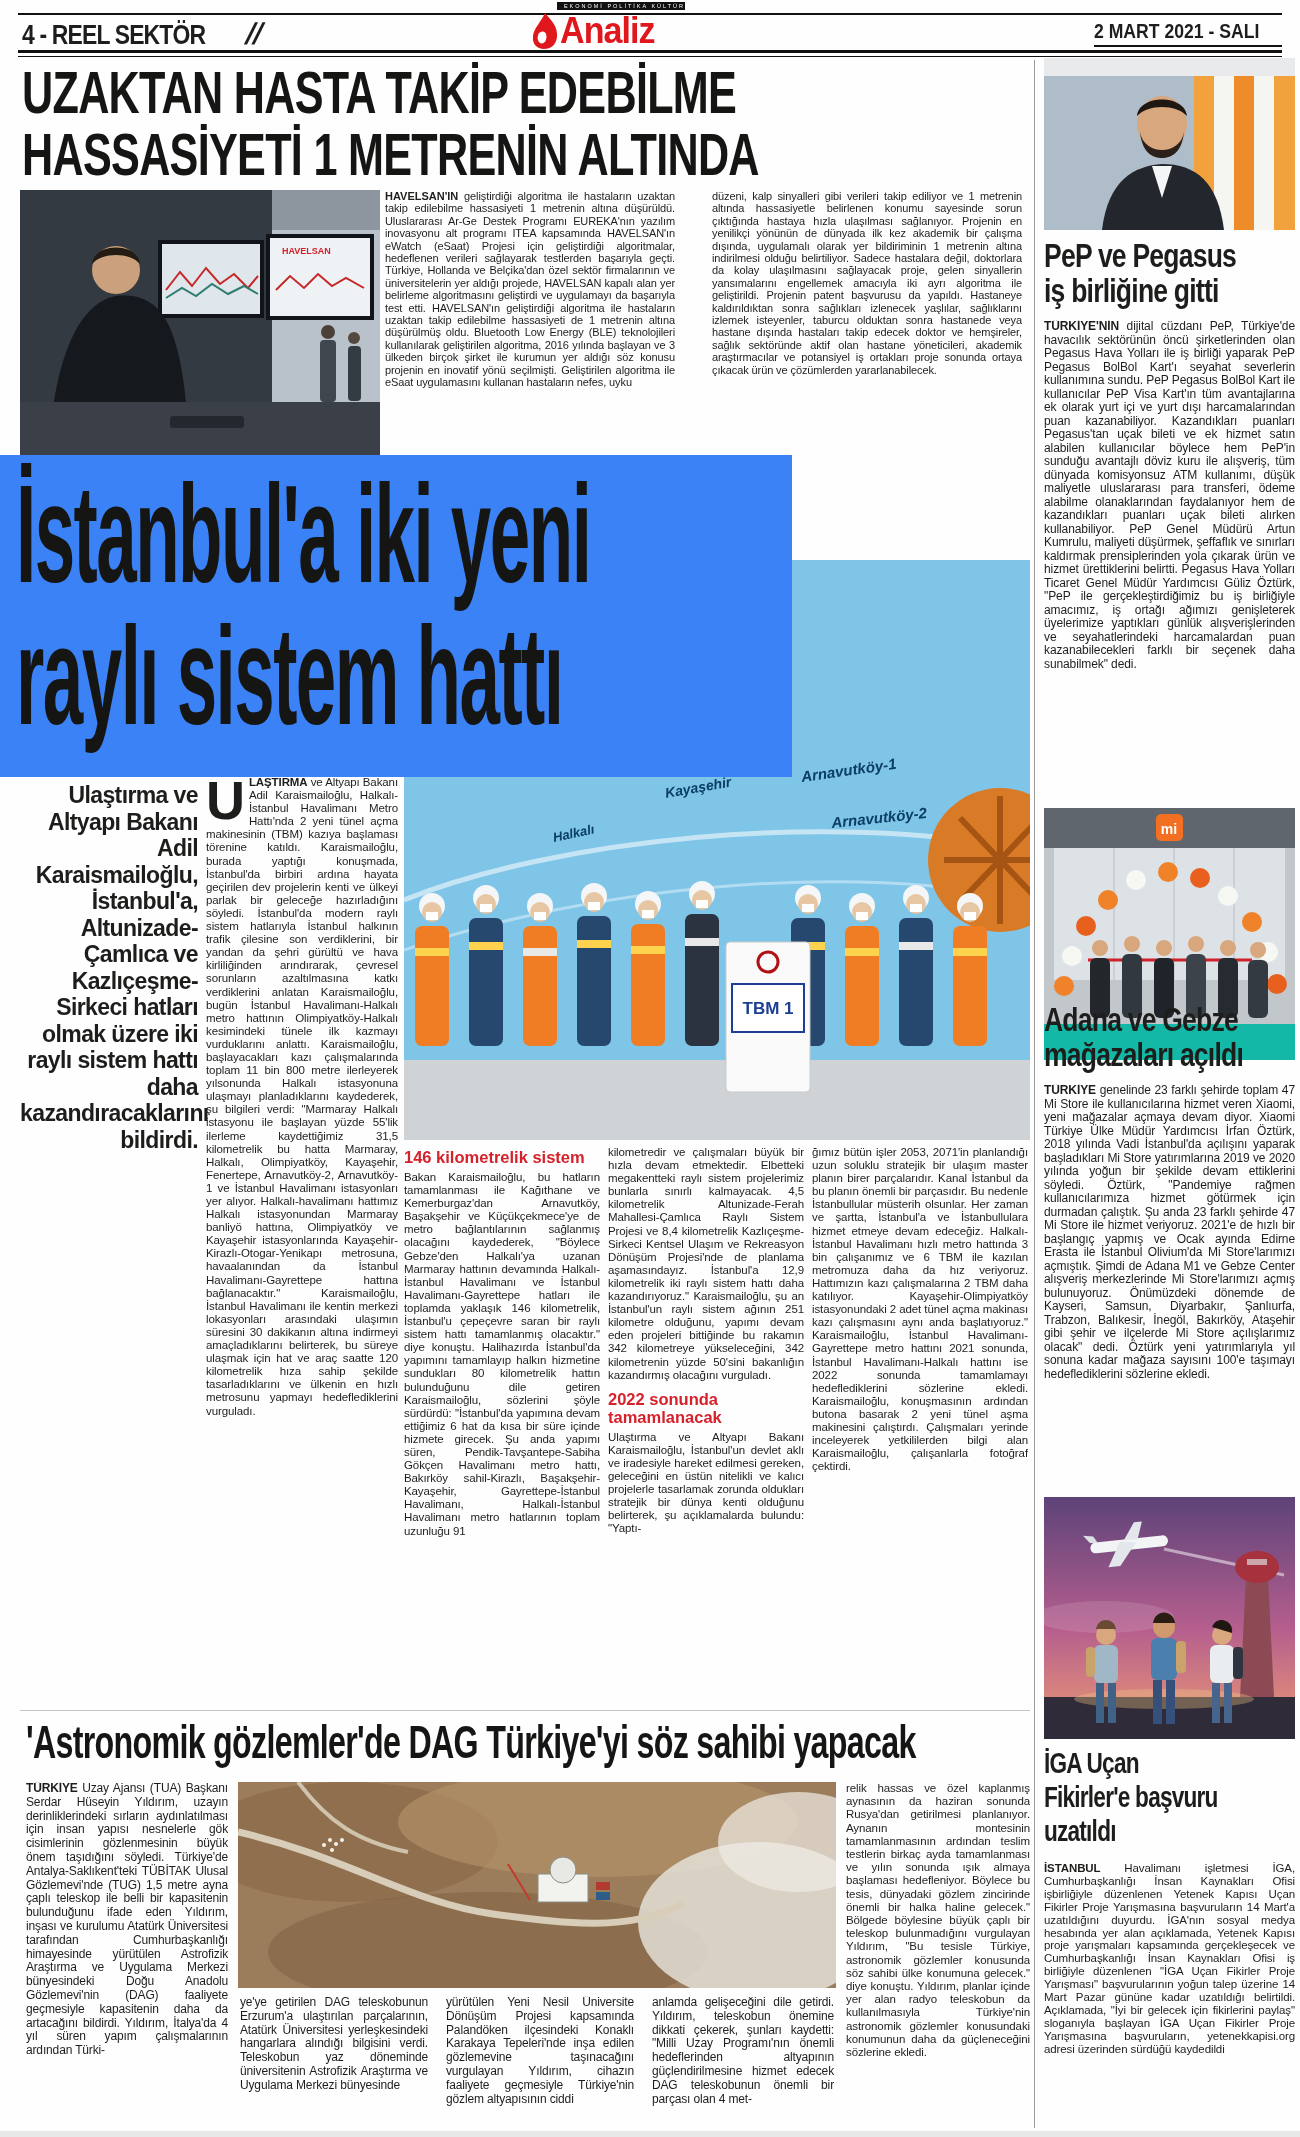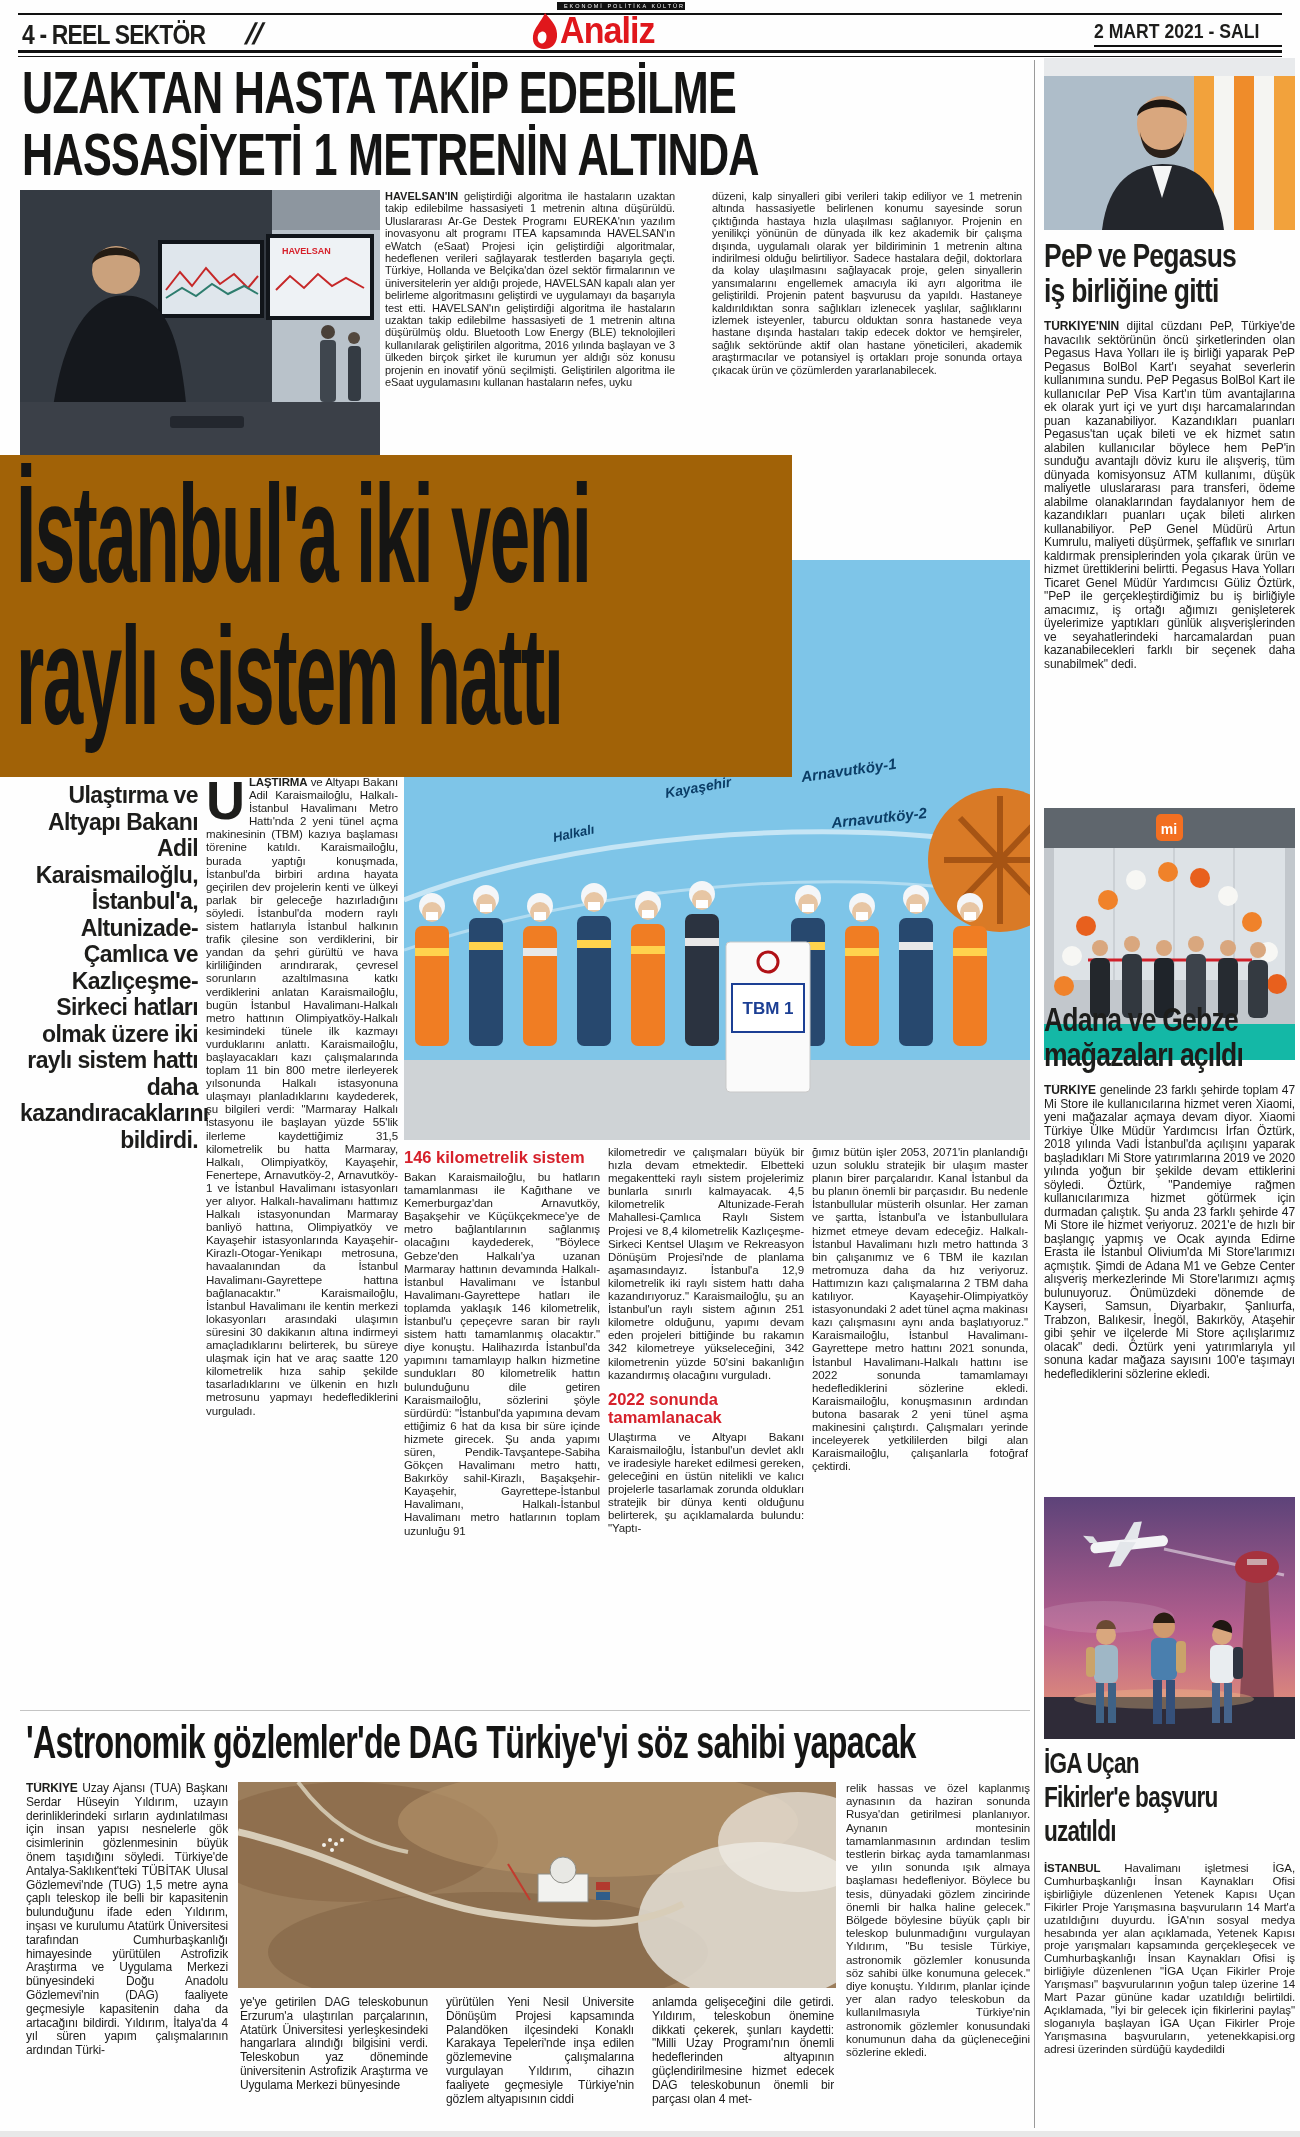--- a/index.html
+++ b/index.html
@@ -164,21 +164,21 @@
 
     <g>
       <rect x="322" y="382" width="84" height="150" rx="4" fill="#fafafa" stroke="#c9c9c9"></rect>
       <circle cx="364" cy="402" r="10" fill="none" stroke="#b01116" stroke-width="3"></circle>
       <rect x="328" y="424" width="72" height="48" fill="#fff" stroke="#1c3f94" stroke-width="2"></rect>
       <text x="364" y="454" font-size="17" font-weight="bold" fill="#1c3f94" text-anchor="middle">TBM 1</text>
     </g>
   </svg>
 </div>
 
-<div class="abs" style="left:0;top:455px;width:792px;height:322px;background:#a16207">
+<div class="abs" style="left:0;top:455px;width:792px;height:322px;background:#3b82f6">
   <div style="position:absolute;left:16px;top:8px;font-weight:bold;font-size:140px;line-height:142px;color:#151514">
     <span class="cond" style="transform:scaleX(.52);letter-spacing:-3px;display:block">İstanbul'a iki yeni</span>
     <span class="cond" style="transform:scaleX(.52);letter-spacing:-3px;display:block">raylı sistem hattı</span>
   </div>
 </div>
 
 <div class="abs" style="left:20px;top:782px;width:178px;font-weight:bold;font-size:23px;line-height:26.5px;text-align:right;letter-spacing:-.6px">Ulaştırma ve Altyapı Bakanı Adil Karaismailoğlu, İstanbul'a, Altunizade-Çamlıca ve Kazlıçeşme-Sirkeci hatları olmak üzere iki raylı sistem hattı daha kazandıracaklarını bildirdi.</div>
 
 <div class="abs metro-txt" style="left:206px;top:776px;width:192px;height:930px">
   <span style="float:left;font-size:54px;line-height:44px;font-weight:bold;padding:2px 4px 0 0">U</span><b>LAŞTIRMA</b><span> ve Altyapı Bakanı Adil Karaismailoğlu, Halkalı-İstanbul Havalimanı Metro Hattı'nda 2 yeni tünel açma makinesinin (TBM) kazıya başlaması törenine katıldı. Karaismailoğlu, burada yaptığı konuşmada, İstanbul'da birbiri ardına hayata geçirilen dev projelerin kenti ve ülkeyi parlak bir geleceğe hazırladığını söyledi. İstanbul'da modern raylı sistem hatlarıyla İstanbul halkının trafik çilesine son verdiklerini, bir yandan da şehri gürültü ve hava kirliliğinden arındırarak, çevresel sorunların azaltılmasına katkı verdiklerini anlatan Karaismailoğlu, bugün İstanbul Havalimanı-Halkalı metro hattının Olimpiyatköy-Halkalı kesimindeki tünele ilk kazmayı vurduklarını anlattı. Karaismailoğlu, başlayacakları kazı çalışmalarında toplam 11 bin 800 metre ilerleyerek yılsonunda Halkalı istasyonuna ulaşmayı planladıklarını kaydederek, şu bilgileri verdi: "Marmaray Halkalı istasyonu ile başlayan yüzde 55'lik ilerleme kaydettiğimiz 31,5 kilometrelik bu hatta Marmaray, Halkalı, Olimpiyatköy, Kayaşehir, Fenertepe, Arnavutköy-2, Arnavutköy-1 ve İstanbul Havalimanı istasyonları yer alıyor. Halkalı-havalimanı hattımız Halkalı istasyonundan Marmaray banliyö hattına, Olimpiyatköy ve Kayaşehir istasyonlarında Kayaşehir-Kirazlı-Otogar-Yenikapı metrosuna, havaalanından da İstanbul Havalimanı-Gayrettepe hattına bağlanacaktır." Karaismailoğlu, İstanbul Havalimanı ile kentin merkezi lokasyonları arasındaki ulaşımın süresini 30 dakikanın altına indirmeyi amaçladıklarını belirterek, bu süreye ulaşmak için hat ve araç saatte 120 kilometrelik hıza sahip şekilde tasarladıklarını ve ülkenin en hızlı metrosunu yapmayı hedeflediklerini vurguladı.</span>
@@ -223,21 +223,21 @@
         <circle cx="92" cy="58" r="2"></circle>
         <circle cx="98" cy="62" r="2"></circle>
         <circle cx="86" cy="63" r="2"></circle>
         <circle cx="104" cy="58" r="2"></circle>
         <circle cx="94" cy="68" r="2"></circle>
       </g>
   </svg>
 </div>
 
 <div class="abs dag-txt" style="left:240px;top:1996px;width:188px;height:140px">ye'ye getirilen DAG teleskobunun Erzurum'a ulaştırılan parçalarının, Atatürk Üniversitesi yerleşkesindeki hangarlara alındığı bilgisini verdi. Teleskobun yaz döneminde üniversitenin Astrofizik Araştırma ve Uygulama Merkezi bünyesinde</div>
-<div class="abs dag-txt" style="left:446px;top:1996px;width:188px;height:140px">yürütülen Yeni Nesil Üniversite Dönüşüm Projesi kapsamında Palandöken ilçesindeki Konaklı Karakaya Tepeleri'nde inşa edilen gözlemevine çalışmalarına vurgulayan Yıldırım, cihazın faaliyete geçmesiyle Türkiye'nin gözlem altyapısının ciddi</div>
+<div class="abs dag-txt" style="left:446px;top:1996px;width:188px;height:140px">yürütülen Yeni Nesil Üniversite Dönüşüm Projesi kapsamında Palandöken ilçesindeki Konaklı Karakaya Tepeleri'nde inşa edilen gözlemevine taşınacağını vurgulayan Yıldırım, cihazın faaliyete geçmesiyle Türkiye'nin gözlem altyapısının ciddi</div>
 <div class="abs dag-txt" style="left:652px;top:1996px;width:182px;height:140px">anlamda gelişeceğini dile getirdi. Yıldırım, teleskobun önemine dikkati çekerek, şunları kaydetti: "Milli Uzay Programı'nın önemli hedeflerinden altyapının güçlendirilmesine hizmet edecek DAG teleskobunun önemli bir parçası olan 4 met-</div>
 <div class="abs" style="left:846px;top:1782px;width:184px;height:354px;font-size:11.5px;line-height:13.2px;text-align:justify;overflow:hidden;letter-spacing:-.1px">relik hassas ve özel kaplanmış aynasının da haziran sonunda Rusya'dan getirilmesi planlanıyor. Aynanın montesinin tamamlanmasının ardından teslim testlerin birkaç ayda tamamlanması ve yılın sonunda ışık almaya başlaması hedefleniyor. Böylece bu tesis, dünyadaki gözlem zincirinde önemli bir halka haline gelecek." Bölgede böylesine büyük çaplı bir teleskop bulunmadığını vurgulayan Yıldırım, "Bu tesisle Türkiye, astronomik gözlemler konusunda söz sahibi ülke konumuna gelecek." diye konuştu. Yıldırım, planlar içinde yer alan radyo teleskobun da kullanılmasıyla Türkiye'nin astronomik gözlemler konusundaki konumunun daha da güçleneceğini sözlerine ekledi.</div>
 
 <div class="abs photo" style="left:1044px;top:58px;width:251px;height:172px">
   <svg width="251" height="172" viewBox="0 0 251 172">
     <rect width="251" height="172" fill="#aebdc9"></rect>
     <rect x="150" y="0" width="20" height="172" fill="#f2a23c"></rect>
       <rect x="170" y="0" width="20" height="172" fill="#f5f5f2"></rect>
     <rect x="190" y="0" width="20" height="172" fill="#ef8c2a"></rect>
       <rect x="210" y="0" width="20" height="172" fill="#f5f5f2"></rect>

